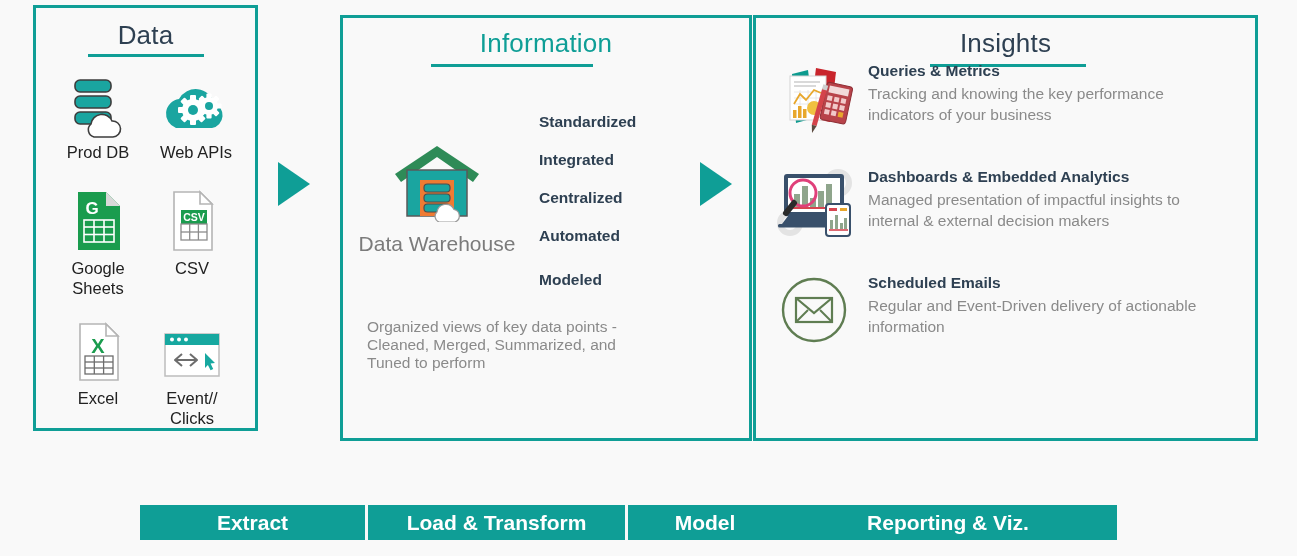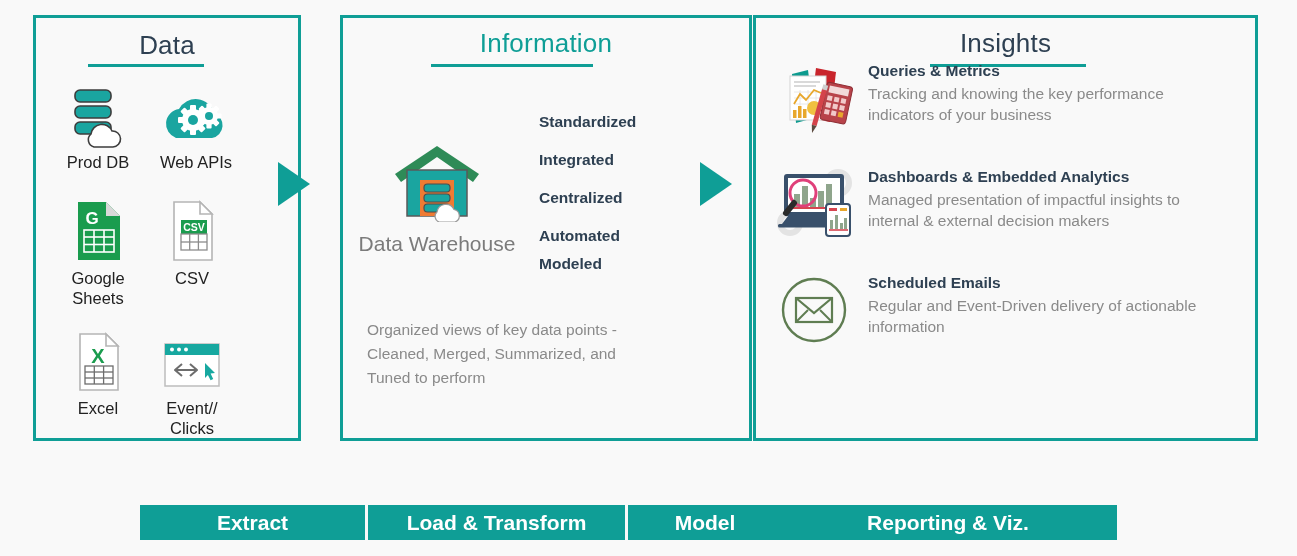--- a/index.html
+++ b/index.html
@@ -12,21 +12,21 @@
   }
   .stage{position:absolute;inset:0;}
 
   
   .panel{
     position:absolute;
     border:3px solid #0f9e96;
     background:#f9f9f9;
     box-sizing:border-box;
   }
-  #panel-data{left:33px;top:15px;width:268px;height:426px;}
+  #panel-data{left:33px;top:5px;width:225px;height:426px;}
   #panel-information{left:340px;top:15px;width:412px;height:426px;}
   #panel-insights{left:753px;top:15px;width:505px;height:426px;}
 
   .panel-title{
     position:absolute;
     left:0;right:0;
     text-align:center;
     font-size:26px;
     color:#2e4052;
     letter-spacing:.2px;
@@ -58,21 +58,21 @@
   
   #dw-wrap{position:absolute;left:14px;top:120px;width:160px;text-align:center;}
   #dw-label{font-size:21px;color:#7b7b7b;margin-top:6px;}
   #attr-list{position:absolute;left:196px;top:95px;}
   .attr{
     font-size:15.5px;font-weight:bold;color:#2e4052;
     margin-bottom:20px;
   }
   #info-desc{
     position:absolute;left:24px;top:300px;width:280px;
-    font-size:15.5px;color:#8a8a8a;line-height:24px;
+    font-size:15.5px;color:#8a8a8a;line-height:18px;
   }
 
   
   .insight{position:absolute;left:18px;display:flex;gap:8px;}
   .insight-icon{flex:0 0 86px;height:80px;position:relative;}
   .insight-text{padding-top:2px;}
   .insight-head{
     font-size:15.5px;font-weight:bold;color:#2e4052;margin-bottom:3px;
   }
   .insight-body{
@@ -246,21 +246,21 @@
           <path d="M48 74a9 9 0 0 1 17-2.5 6.5 6.5 0 0 1 1 12.5H50a6 6 0 0 1-2-10z" fill="#ffffff" stroke="#9a9a9a" stroke-width="1.2"></path>
         </svg>
       </div>
       <div id="dw-label">Data Warehouse</div>
     </div>
 
     <div id="attr-list">
       <div class="attr">Standardized</div>
       <div class="attr">Integrated</div>
       <div class="attr">Centralized</div>
-      <div class="attr" style="margin-bottom:10px;">Automated</div>
+      <div class="attr" style="margin-bottom:26px;">Automated</div>
       <div class="attr">Modeled</div>
     </div>
 
     <div id="info-desc">Organized views of key data points - Cleaned, Merged, Summarized, and Tuned to perform</div>
   </div>
 
   <div class="arrow" id="arrow-2"></div>
 
   <div class="panel" id="panel-insights">
     <div class="panel-title" style="top:10px;">Insights</div>

